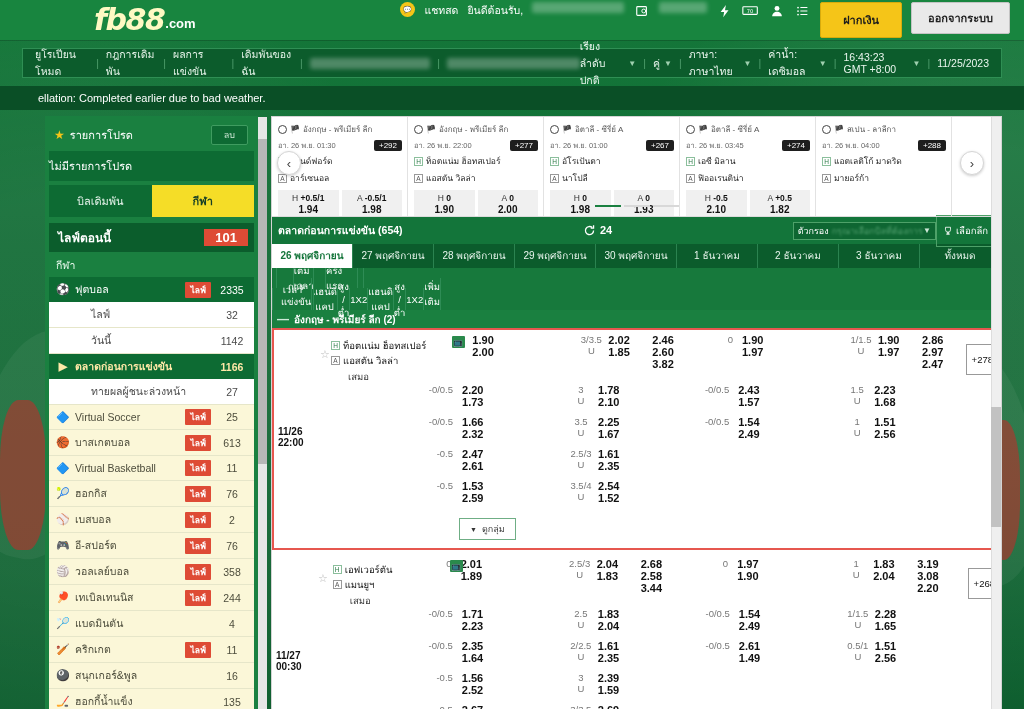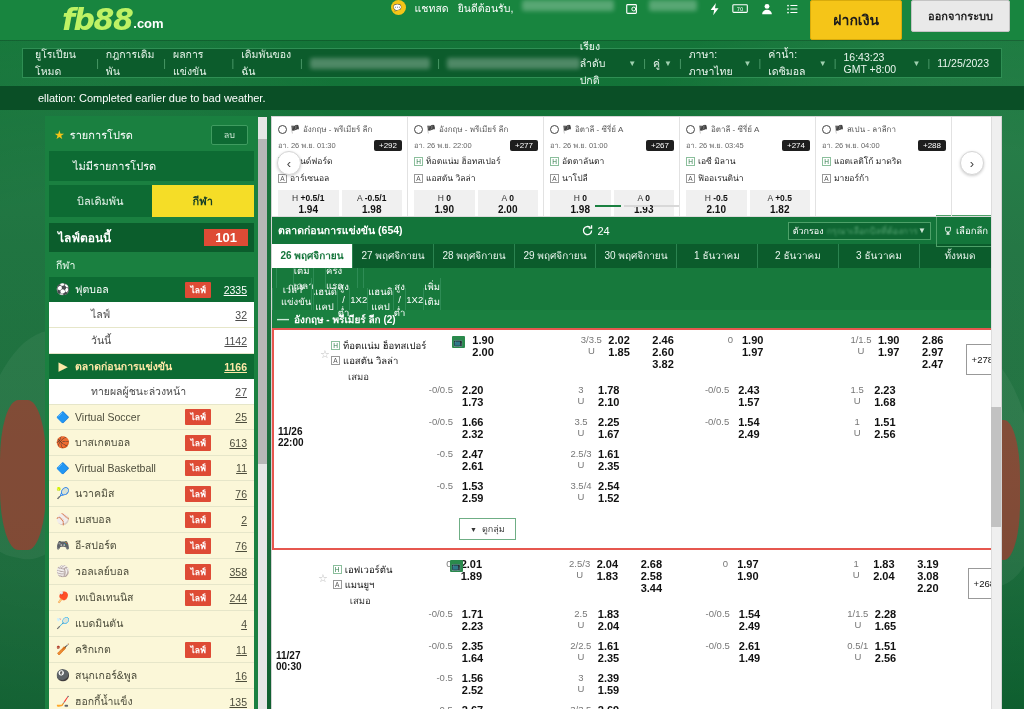--- a/index.html
+++ b/index.html
@@ -27,36 +27,36 @@
 
   
   .topbar{
     position:relative; height:40px; background:#18853f;
     display:flex; align-items:center; padding:0 14px 0 0;
     box-shadow:0 1px 0 rgba(0,0,0,.18);
   }
   .logo{ margin-left:62px; display:flex; align-items:flex-end; }
   .logo .fb{
     font-family:"DejaVu Sans", sans-serif;
-    font-weight:bold; font-style:italic; color:#bef264; font-size:30px;
-    letter-spacing:-1.5px; line-height:26px;
+    font-weight:bold; font-style:italic; color:#fef9c3; font-size:30px;
+    letter-spacing:-1.5px; line-height:26px;margin-left:32px;
   }
   .logo .com{ color:#fff; font-size:13px; font-weight:bold; margin-bottom:2px; margin-left:1px;}
   .hdr-right{ margin-left:auto; display:flex; align-items:flex-start; gap:9px; }
   .chat-ico{
     width:15px;height:15px;border-radius:50%;background:#f5c518;color:#0f6a33;
     font-size:7px; font-weight:bold; display:flex;align-items:center;justify-content:center;
   }
   .hdr-txt{ color:#fff; font-size:10.5px; }
   .redact{ display:inline-block; height:11px; background:rgba(255,255,255,.28); border-radius:2px; filter:blur(2px); vertical-align:middle;}
   .r1{width:92px}.r2{width:48px}
   .hdr-icon{ width:17px;height:17px; display:flex;align-items:center;justify-content:center; color:#fff; }
   .hdr-icon svg{display:block}
   .btn-deposit{
-    background:#f5c518; color:#1c1c1c; font-weight:bold; font-size:14px;
+    background:#f5c518; color:#1c1c1c; font-weight:bold; font-size:11px;
     padding:8px 22px; border:1px solid #d8ab0c; border-radius:2px; cursor:pointer;
   }
   .btn-logout{
     background:#e9e9e9; color:#222; font-weight:bold; font-size:11px;
     padding:6px 16px; border:1px solid #c4c4c4; border-radius:2px; cursor:pointer;
   }
 
   
   .navwrap{position:relative; padding:8px 22px 0 22px;}
   .navbar{
@@ -77,21 +77,21 @@
 
   
   .sidebar{ width:213px; background:#1a8040; border:1px solid #1a8040; padding:3px; position:relative;}
   .sb-fav{ display:flex;align-items:center; padding:5px 6px 6px 5px; }
   .sb-fav .star{ color:#f5c518; font-size:12px; margin-right:5px;}
   .sb-fav .lbl{ color:#fff; font-size:11px;}
   .sb-fav .chip{
     margin-left:auto;background:#0d6a33;border:1px solid #3f9c60;color:#cfe9d8;
     font-size:9px;padding:2px 12px;border-radius:2px;cursor:pointer;
   }
-  .sb-empty{ background:#0d6b33; color:#fff; font-size:11px; padding:6px 24px; }
+  .sb-empty{ background:#0d6b33; color:#fff; font-size:11px; padding:6px 0; }
   .sb-tabs{ display:flex; margin-top:4px;}
   .sb-tab{ flex:1; text-align:center; padding:7px 0; font-size:11px; cursor:pointer;}
   .sb-tab.off{ background:#0d6b33; color:#e7f4ec;}
   .sb-tab.on{ background:#f5dd27; color:#173f26; font-weight:bold;}
   .sb-live{
     background:#0b5d2c; display:flex; align-items:center; justify-content:space-between;
     padding:5px 6px 5px 9px; margin-top:6px;
   }
   .sb-live .t{ color:#fff; font-weight:bold; font-size:12px;}
   .sb-live .n{ background:#de4b35; color:#fff; font-weight:bold; font-size:13px; padding:1px 11px;}
@@ -99,21 +99,21 @@
   .sb-row{
     display:flex;align-items:center; padding:4px 7px; font-size:10.5px;
     border-bottom:1px solid #e6e6c9; cursor:pointer;
   }
   .sb-row.dark{ background:#0d6b33; color:#ffffff; border-bottom:none;}
   .sb-row.light{ background:#fff; color:#4a4a4a;}
   .sb-row.cream{ background:#fbf7d8; color:#4d4d3c;}
   .sb-row .ico{ width:14px; height:14px; margin-right:5px; display:inline-flex;align-items:center;justify-content:center;font-size:11px;}
   .sb-row .nm{ flex:1; white-space:nowrap; overflow:hidden;}
   .sb-row .live{ background:#de4b35;color:#fff;font-size:8.5px;font-weight:bold;padding:1px 5px;margin-right:6px;border-radius:1px;}
-  .sb-row .ct{ min-width:30px; text-align:right;text-decoration:underline;}
+  .sb-row .ct{ min-width:30px; text-align:center;}
   .sb-row.indent .nm{ padding-left:16px; }
   .sb-row.pre{ background:#0d6b33;color:#ffe9a8;font-weight:bold; border-bottom:none;}
   .sb-row.pre .ct{color:#ffe9a8;}
   .sb-scroll{ position:absolute; right:-10px; top:0; width:9px; height:100%; background:#e6e6e6;}
   .sb-thumb{ position:absolute;right:-10px;top:22px;width:9px;height:325px;background:#b7b7b7;}
   .sb-arrow{position:absolute;right:-10px;width:9px;height:11px;background:#dcdcdc;color:#666;font-size:7px;text-align:center;line-height:11px;cursor:pointer;}
 
   
   .panel{ flex:1; margin-left:13px; background:#fff; border:1px solid #d4d4d4; position:relative; overflow:hidden;}
   
@@ -135,29 +135,29 @@
   .car-nav{ position:absolute;top:34px;width:24px;height:24px;border-radius:50%;background:#fff;border:1px solid #d6d6d6;
             display:flex;align-items:center;justify-content:center;color:#444;font-size:13px;cursor:pointer;box-shadow:0 1px 3px rgba(0,0,0,.2);}
   .car-prev{left:5px}.car-next{right:17px}
   .dots{position:absolute;bottom:2px;left:0;right:0;display:flex;gap:3px;justify-content:center;}
   .dot{width:26px;height:2px;background:#d8d8d8;}
   .dot.on{background:#1a8040;}
 
   
   .mktbar{ height:27px; background:#13753a; display:flex; align-items:center; padding:0 6px; color:#fff;}
   .mktbar .ttl{ font-size:10.5px; font-weight:bold;}
-  .mktbar .ref{ margin:0 auto; display:flex;align-items:center;gap:4px;font-size:11px;}
+  .mktbar .ref{ margin:0 auto; display:flex;align-items:flex-start;gap:4px;font-size:11px;font-weight:bold;}
   .mktbar .sel{
     background:#0e6632;border:1px solid #4ea169;height:18px;min-width:108px;
     display:flex;align-items:center;padding:0 4px;font-size:9px;color:#fff;cursor:pointer;
   }
   .mktbar .sel .ph{ color:#56a372; filter:blur(1.2px); margin-left:3px;}
   .mktbar .sel .cv{ margin-left:auto;font-size:8px;color:#cfe8d8;}
   .mktbar .league{
-    margin-left:5px;border:1px solid #4ea169;height:32px;display:flex;align-items:center;
+    border:1px solid #4ea169;height:32px;display:flex;align-items:center;
     gap:3px;padding:0 6px;font-size:9.5px;cursor:pointer;
   }
 
   
   .dtabs{ display:flex; height:24px; background:#0b5c2c;}
   .dtab{ flex:1;text-align:center;line-height:24px;font-size:10px;color:#e9f6ee;border-right:1px solid #2b8350;cursor:pointer;}
   .dtab.on{ background:#fff;color:#14753a;font-weight:bold;}
 
   
   .thead{ background:#17793c; color:#fff; }
@@ -354,21 +354,21 @@
           <span class="ct">613</span>
         </div>
         <div class="sb-row cream">
           <span class="ico">🔷</span>
           <span class="nm">Virtual Basketball</span>
           <span class="live">ไลฟ์</span>
           <span class="ct">11</span>
         </div>
         <div class="sb-row cream">
           <span class="ico">🎾</span>
-          <span class="nm">นวาคมิส</span>
+          <span class="nm">ฮอกกิส</span>
           <span class="live">ไลฟ์</span>
           <span class="ct">76</span>
         </div>
         <div class="sb-row cream">
           <span class="ico">⚾</span>
           <span class="nm">เบสบอล</span>
           <span class="live">ไลฟ์</span>
           <span class="ct">2</span>
         </div>
         <div class="sb-row cream">
@@ -482,21 +482,21 @@
             <span class="b"></span>
             <span>🏴</span>
             <span>อิตาลี - ซีรี่ย์ A</span>
           </div>
           <div class="tm">
             <span class="t">อา. 26 พ.ย. 01:00</span>
             <span class="badge">+267</span>
           </div>
           <div class="team">
             <span class="tag">H</span>
-            <span>อัตตาลันตา</span>
+            <span>อัโรเปันตา</span>
           </div>
           <div class="team">
             <span class="tag a">A</span>
             <span>นาโปลี</span>
           </div>
           <div class="odds">
             <div class="od">
               <div class="h">H <b>0</b></div>
               <div class="v">1.98</div>
             </div>

